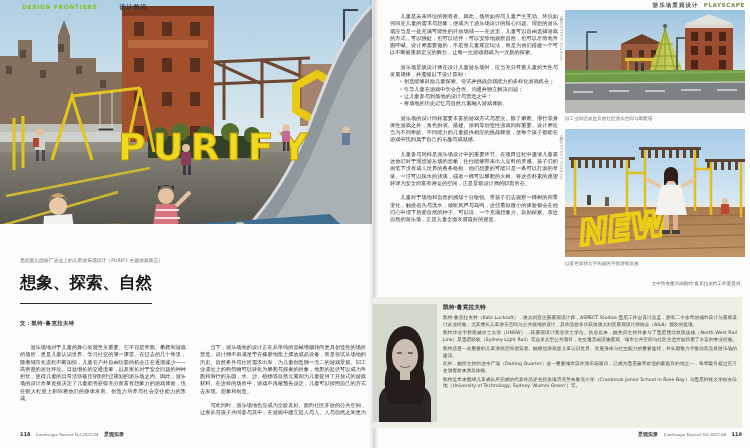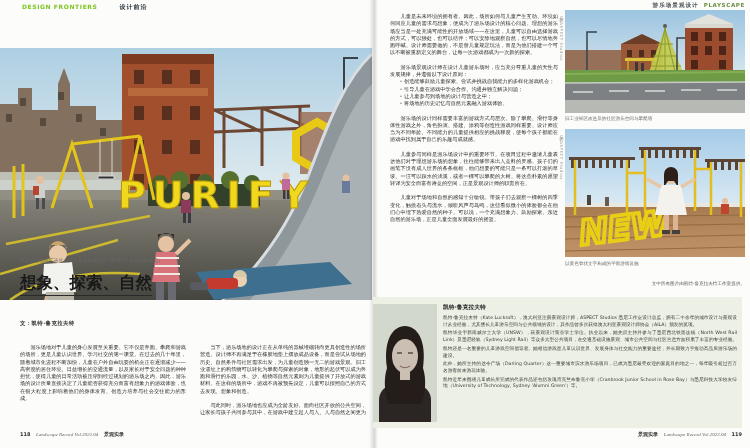--- a/index.html
+++ b/index.html
@@ -3,29 +3,29 @@
 <meta charset="utf-8">
 <style>
   html,body{margin:0;padding:0;background:#e8e8e6;}
   *{box-sizing:border-box;}
   #spread{position:relative;width:750px;height:448px;background:#fcfcfa;overflow:hidden;
           font-family:"DejaVu Sans","Liberation Sans",sans-serif;color:#2c2c2c;}
   
   .gutter{position:absolute;left:369px;top:0;width:9px;height:448px;
           background:linear-gradient(90deg,rgba(0,0,0,0) 0%,rgba(0,0,0,.10) 45%,rgba(0,0,0,.16) 55%,rgba(0,0,0,0) 100%);}
   
-  .hero{position:absolute;left:0;top:0;width:372px;height:252px;overflow:hidden;margin-top:48px;}
+  .hero{position:absolute;left:0;top:0;width:372px;height:224px;overflow:hidden;}
   .hero svg{display:block;}
   .hdr-left{position:absolute;left:22px;top:3px;font-size:6px;font-weight:bold;letter-spacing:.6px;}
   .hdr-left .en{color:#7dc520;}
   .hdr-left .zh{color:#27313a;margin-left:22px;letter-spacing:1px;}
   .hero-caption{position:absolute;left:20px;top:257px;width:340px;font-size:4.8px;color:#676767;}
   .title{position:absolute;left:20px;top:272px;width:346px;font-size:16.5px;line-height:21px;
          font-weight:bold;color:#191919;}
-  .title span{display:inline-block;border-bottom:1px solid #2a2a2a;padding-bottom:2px;}
+  .title span{display:inline-block;border-bottom:1px solid #2a2a2a;padding-bottom:10px;}
   .byline{position:absolute;left:20px;top:320px;font-size:5.4px;color:#333;font-weight:bold;letter-spacing:.4px;}
   .body-cols{position:absolute;left:20px;top:344px;width:346px;height:78px;
              column-count:2;column-gap:14px;font-size:5.2px;line-height:7.3px;
              text-align:justify;color:#2e2e2e;overflow:hidden;}
   .body-cols p{margin:0;text-indent:2em;}
   .body-cols p + p{margin-top:7px;}
   
   .rp-col{position:absolute;left:390px;top:13px;width:168px;height:280px;
           font-size:5.2px;line-height:7.3px;text-align:justify;color:#2e2e2e;overflow:hidden;}
   .rp-col p{margin:0;text-indent:2em;}

